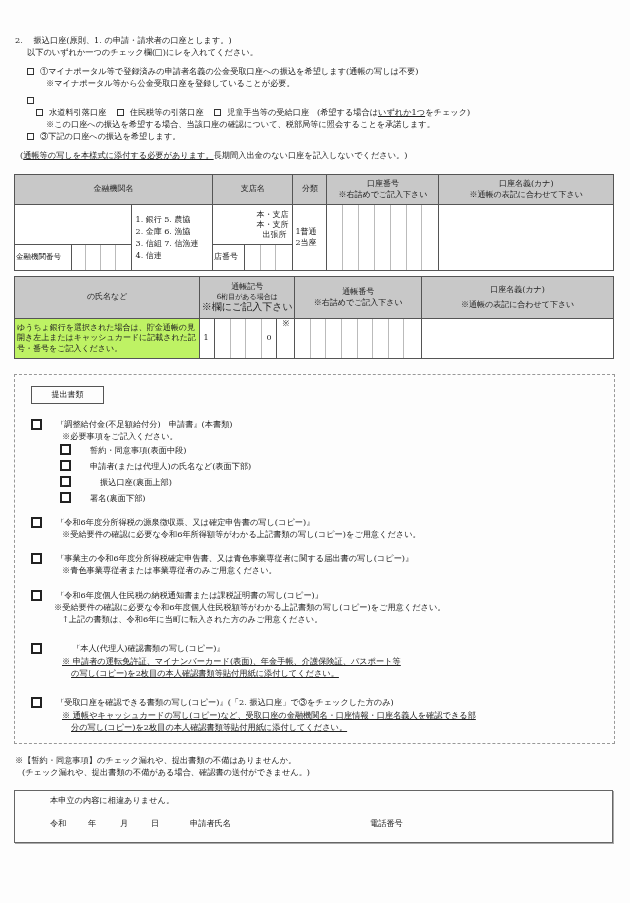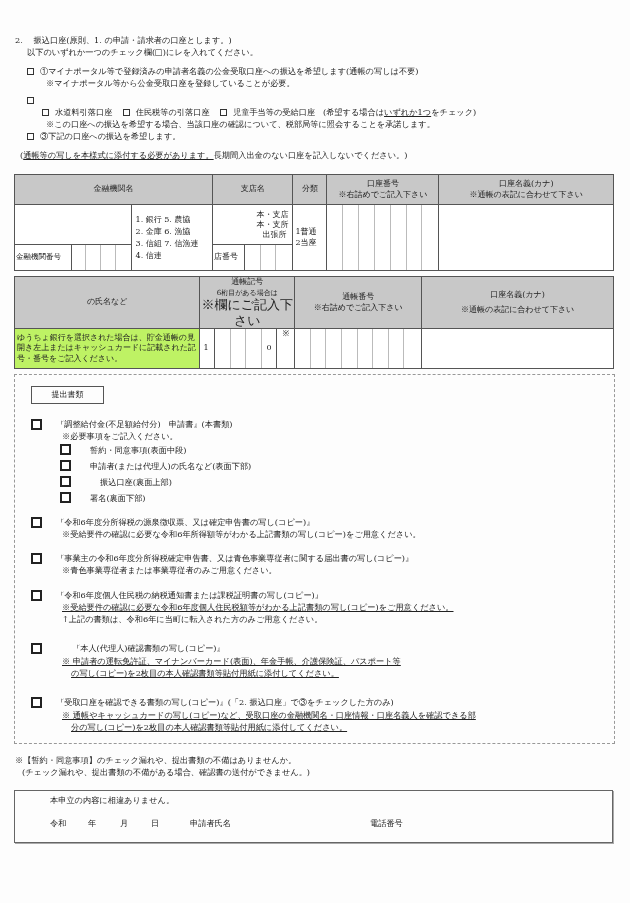--- a/index.html
+++ b/index.html
@@ -27,21 +27,21 @@
 <div class="line" style="left:27px;top:47px;">以下のいずれか一つのチェック欄(□)にレを入れてください。</div>
 
 <div class="line" style="left:27px;top:66px;">
   <span class="chk"></span><span>①マイナポータル等で登録済みの申請者名義の公金受取口座への振込を希望します(通帳の写しは不要)</span>
 </div>
 <div class="line" style="left:46px;top:78px;">※マイナポータル等から公金受取口座を登録していることが必要。</div>
 
 <div class="line" style="left:27px;top:95px;">
   <span class="chk"></span>
 </div>
-<div class="line" style="left:42px;top:107px;">
+<div class="line" style="left:36px;top:107px;">
   <span class="chk"></span><span>水道料引落口座</span>&nbsp;&nbsp;&nbsp;
   <span class="chk"></span><span>住民税等の引落口座</span>&nbsp;&nbsp;&nbsp;
   <span class="chk"></span><span>児童手当等の受給口座</span>&nbsp;&nbsp;
   <span>(希望する場合は</span><span class="u">いずれか1つ</span><span>をチェック)</span>
 </div>
 <div class="line" style="left:46px;top:119px;">※この口座への振込を希望する場合、当該口座の確認について、税部局等に照会することを承諾します。</div>
 
 <div class="line" style="left:27px;top:131px;">
   <span class="chk"></span><span>③下記の口座への振込を希望します。</span>
 </div>
@@ -143,21 +143,21 @@
       <col style="width:15px">
       <col style="width:17px">
     <col style="width:184px">
   </colgroup>
   <tbody>
       <tr style="height:42px">
     <td class="hd">の氏名など</td>
     <td class="hd" colspan="6" style="line-height:1.2">
       <div style="margin-bottom:2px">通帳記号</div>
       <div style="font-size:7px">6桁目がある場合は</div>
-      <div style="font-size:13px">※欄にご記入下さい</div>
+      <div style="font-size:10px">※欄にご記入下さい</div>
     </td>
     <td class="hd" colspan="8">
           <div style="">通帳番号</div>
           <div>※右詰めでご記入下さい</div>
         </td>
     <td class="hd">
           <div style="margin-bottom:4px">口座名義(カナ)</div>
           <div>※通帳の表記に合わせて下さい</div>
         </td>
   </tr>
@@ -200,21 +200,21 @@
 <div class="bigchk" style="left:31px;top:517px;"></div>
 <div class="line" style="left:56px;top:517px;">『令和6年度分所得税の源泉徴収票、又は確定申告書の写し(コピー)』</div>
 <div class="line" style="left:62px;top:529px;">※受給要件の確認に必要な令和6年所得額等がわかる上記書類の写し(コピー)をご用意ください。</div>
 
 <div class="bigchk" style="left:31px;top:553px;"></div>
 <div class="line" style="left:56px;top:553px;">『事業主の令和6年度分所得税確定申告書、又は青色事業専従者に関する届出書の写し(コピー)』</div>
 <div class="line" style="left:62px;top:565px;">※青色事業専従者または事業専従者のみご用意ください。</div>
 
 <div class="bigchk" style="left:31px;top:590px;"></div>
 <div class="line" style="left:56px;top:590px;">『令和6年度個人住民税の納税通知書または課税証明書の写し(コピー)』</div>
-<div class="line" style="left:62px;top:602px;text-decoration:underline;">※受給要件の確認に必要な令和6年度個人住民税額等がわかる上記書類の写し(コピー)をご用意ください。</div>
+<div class="line" style="left:54px;top:602px;">※受給要件の確認に必要な令和6年度個人住民税額等がわかる上記書類の写し(コピー)をご用意ください。</div>
 <div class="line" style="left:62px;top:614px;">↑上記の書類は、令和6年に当町に転入された方のみご用意ください。</div>
 
 <div class="bigchk" style="left:31px;top:643px;"></div>
 <div class="line" style="left:72px;top:643px;">『本人(代理人)確認書類の写し(コピー)』</div>
 <div class="line u" style="left:62px;top:656px;">※ 申請者の運転免許証、マイナンバーカード(表面)、年金手帳、介護保険証、パスポート等</div>
 <div class="line u" style="left:71px;top:668px;">の写し(コピー)を2枚目の本人確認書類等貼付用紙に添付してください。</div>
 
 <div class="bigchk" style="left:31px;top:697px;"></div>
 <div class="line" style="left:56px;top:697px;">『受取口座を確認できる書類の写し(コピー)』(「2. 振込口座」で③をチェックした方のみ)</div>
 <div class="line u" style="left:62px;top:710px;">※ 通帳やキャッシュカードの写し(コピー)など、受取口座の金融機関名・口座情報・口座名義人を確認できる部</div>

